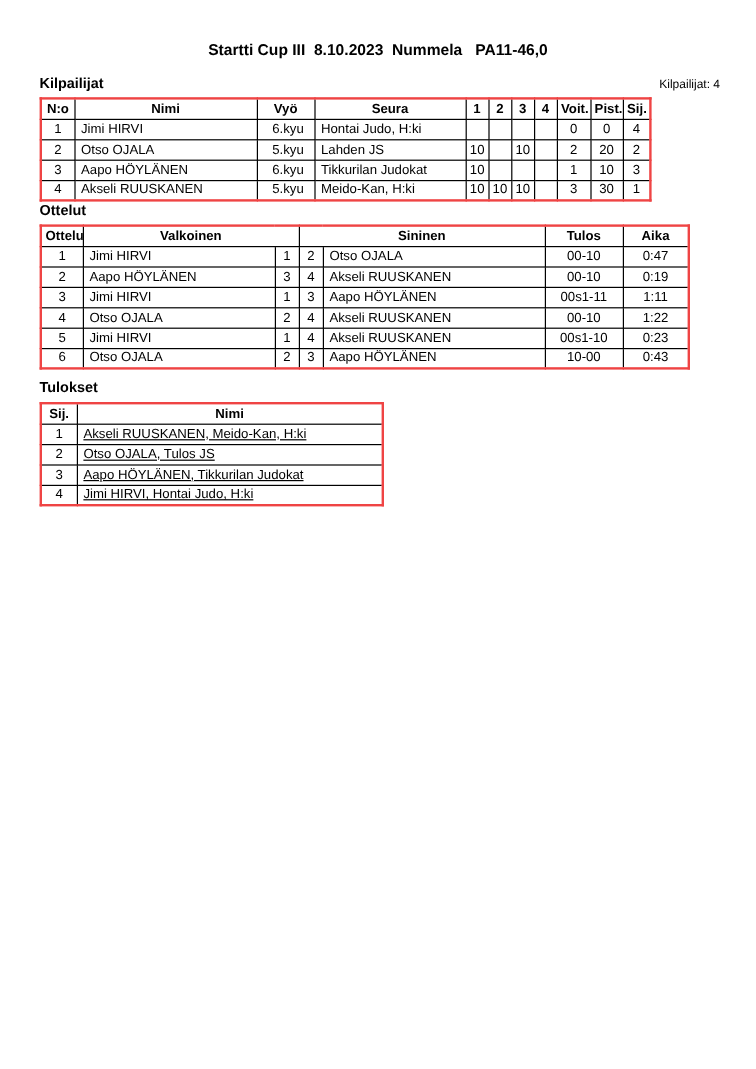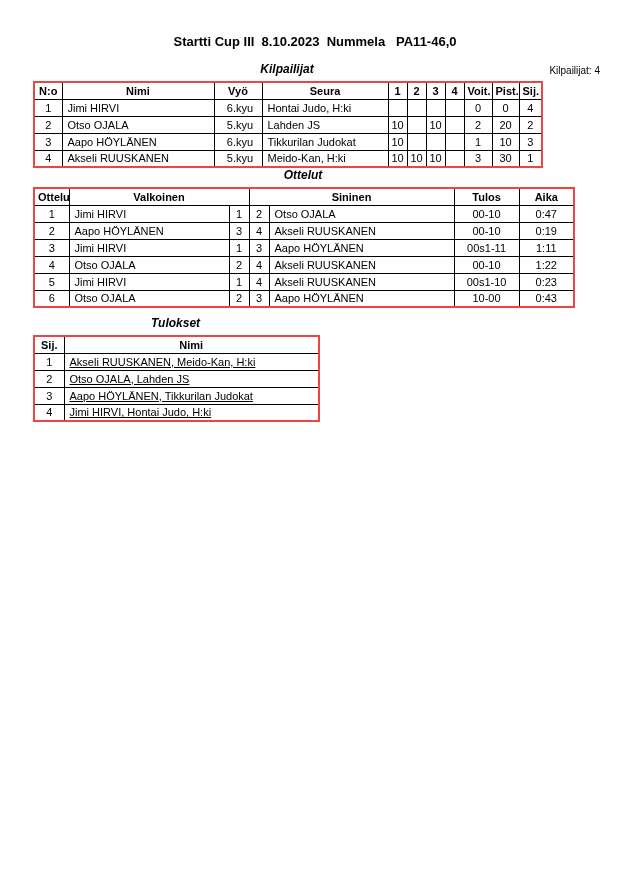--- a/index.html
+++ b/index.html
@@ -17,23 +17,21 @@
     font-size:13px;
     font-weight:bold;
     white-space:pre;
     margin-bottom:13px;
   }
 
   .sec { position:relative; }
   .sec-heading {
     font-size:12px;
     font-weight:bold;
-    text-align:center;
     margin-bottom:5px;
-    font-style:italic;
   }
   .sec-competitors { width:508px; }
   .sec-matches    { width:540px; }
   .sec-results    { width:285px; margin-top:8px; }
 
   .count-label {
     position:absolute;
     top:3px;
     right:-59px;
     font-size:10px;
@@ -258,21 +256,21 @@
             <th>Nimi</th>
           </tr>
       </thead>
       <tbody>
           <tr>
             <td>1</td>
             <td>Akseli RUUSKANEN, Meido-Kan, H:ki</td>
           </tr>
           <tr>
             <td>2</td>
-            <td>Otso OJALA, Lahden JS</td>
+            <td>Otso OJALA, Tulos JS</td>
           </tr>
           <tr>
             <td>3</td>
             <td>Aapo HÖYLÄNEN, Tikkurilan Judokat</td>
           </tr>
           <tr>
             <td>4</td>
             <td>Jimi HIRVI, Hontai Judo, H:ki</td>
           </tr>
         </tbody>

